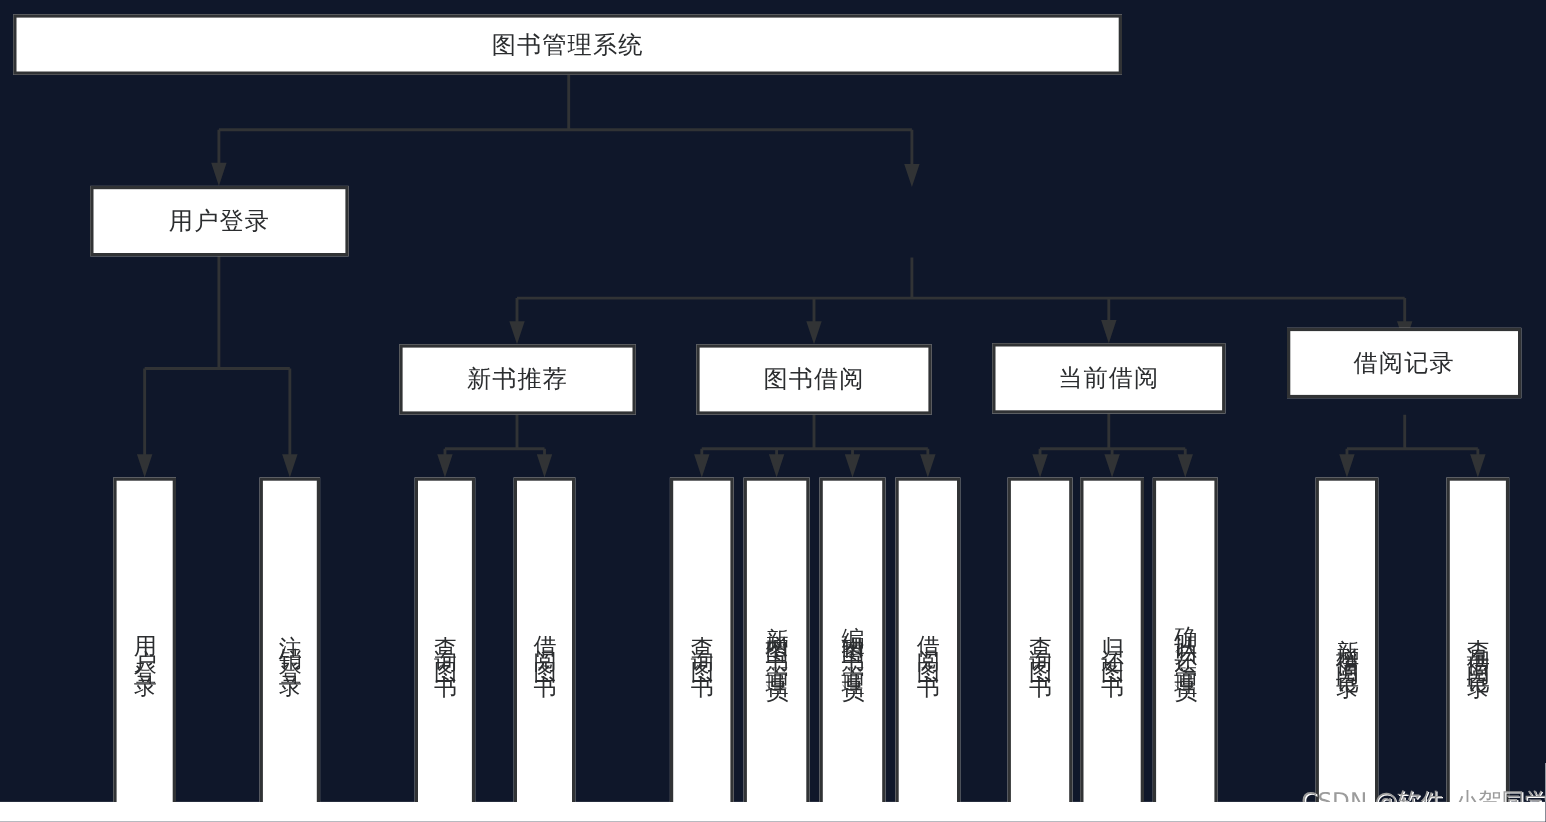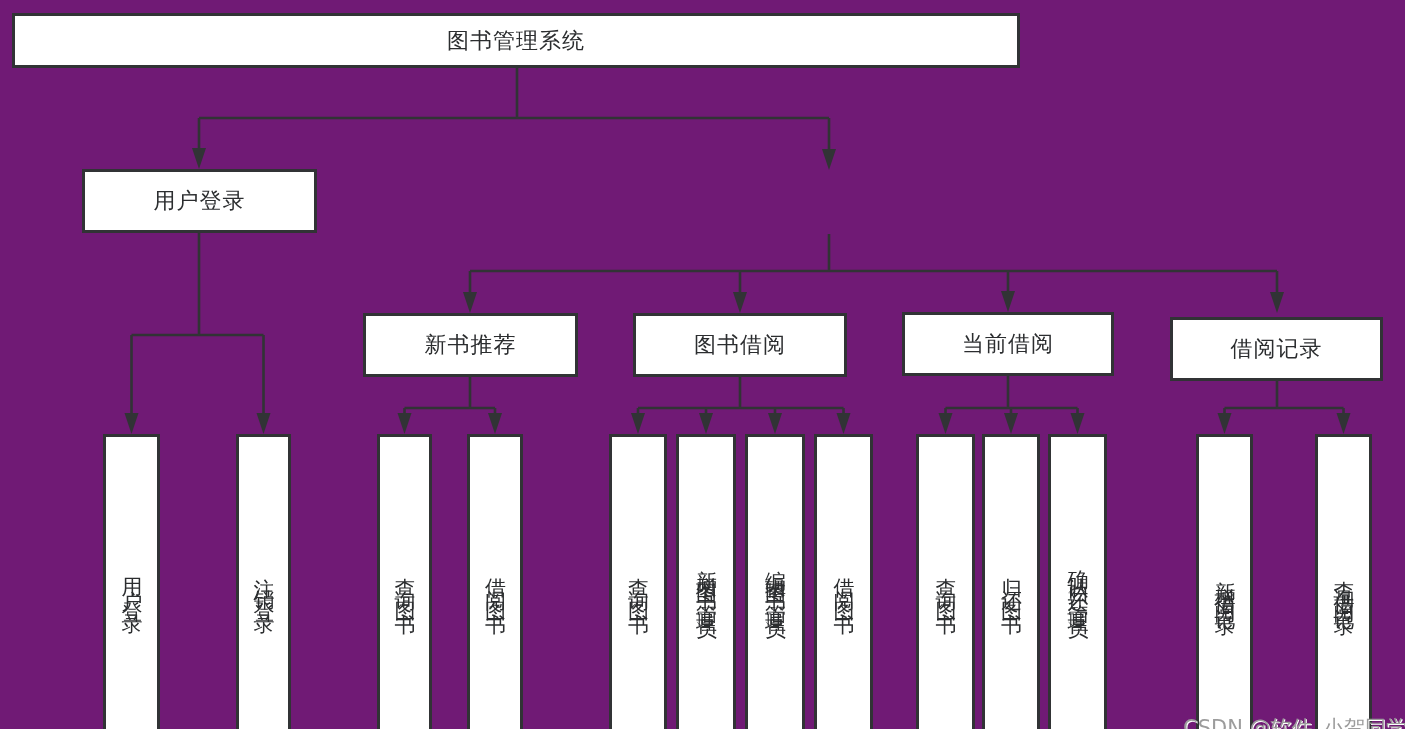--- a/index.html
+++ b/index.html
@@ -4,21 +4,21 @@
 <style>
   html, body {
     margin: 0;
     padding: 0;
     background: #ffffff;
   }
   #stage {
     position: relative;
     width: 1405px;
     height: 729px;
-    background: #701a75;
+    background: #0f172a;
     overflow: hidden;
     font-family: "DejaVu Sans", "Liberation Sans", sans-serif;
   }
   #wires {
     position: absolute;
     left: 0;
     top: 0;
     width: 1405px;
     height: 747px;
     z-index: 1;
@@ -105,21 +105,21 @@
     </g>
   </svg>
 
   <div class="node h" style="left:12px; top:13px; width:1008px; height:55px;">图书管理系统</div>
 
   <div class="node h" style="left:82px; top:169px; width:235px; height:64px;">用户登录</div>
 
   <div class="node h" style="left:363px; top:313px; width:215px; height:64px;">新书推荐</div>
   <div class="node h" style="left:902px; top:312px; width:212px; height:64px;">当前借阅</div>
   <div class="node h" style="left:633px; top:313px; width:214px; height:64px;">图书借阅</div>
-  <div class="node h" style="left:1170px; top:317px; width:213px; height:64px;">借阅记录</div>
+  <div class="node h" style="left:1170px; top:298px; width:213px; height:64px;">借阅记录</div>
 
   <div class="node v" style="left:103px; top:434px; width:57px; height:301px;">用户登录</div>
   <div class="node v" style="left:236px; top:434px; width:55px; height:301px;">注销登录</div>
   <div class="node v" style="left:377px; top:434px; width:55px; height:301px;">查询图书</div>
   <div class="node v" style="left:467px; top:434px; width:56px; height:301px;">借阅图书</div>
   <div class="node v" style="left:609px; top:434px; width:58px; height:301px;">查询图书</div>
   <div class="node v long" style="left:676px; top:434px; width:60px; height:301px;">新增图书（管理员）</div>
   <div class="node v long" style="left:745px; top:434px; width:60px; height:301px;">编辑图书（管理员）</div>
   <div class="node v" style="left:814px; top:434px; width:59px; height:301px;">借阅图书</div>
   <div class="node v" style="left:916px; top:434px; width:59px; height:301px;">查询图书</div>

